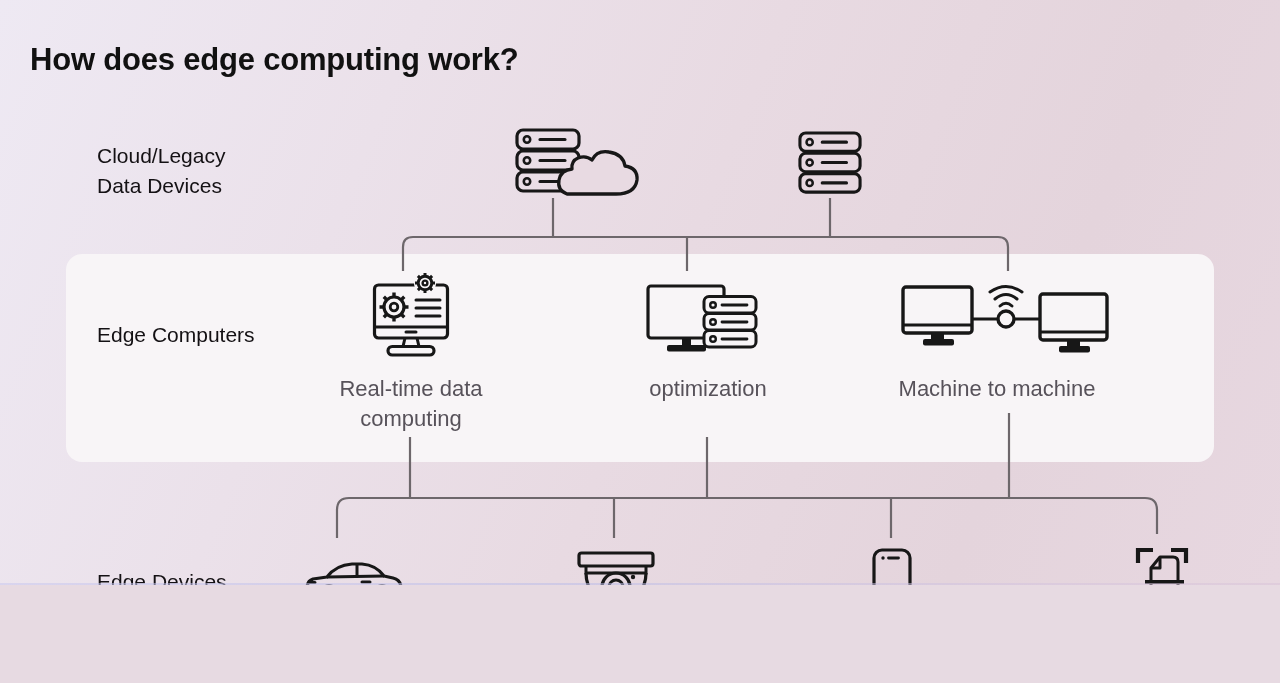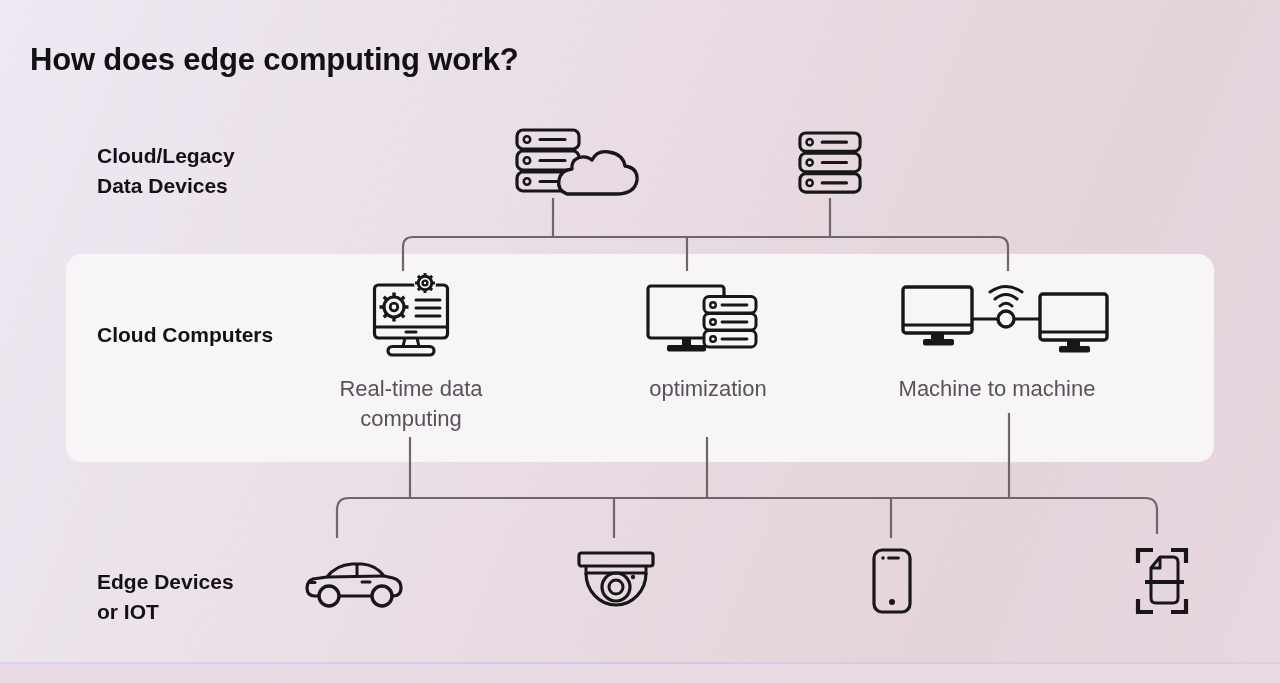--- a/index.html
+++ b/index.html
@@ -1,31 +1,31 @@
 <!DOCTYPE html>
 <html><head>
 <meta charset="utf-8">
 <style>
   html,body{margin:0;padding:0;}
   body{font-family:"Liberation Sans","DejaVu Sans",sans-serif;background:#e7dae2;}
   .stage{
-    position:relative;width:1280px;height:664px;overflow:hidden;
+    position:relative;width:1280px;height:585px;overflow:hidden;
     background:linear-gradient(112deg,#EEE9F3 0%,#EBE1EA 28%,#E8DAE2 52%,#E4D4DC 78%,#E7D7E0 100%);
   }
   .abs{position:absolute;}
   .band{
     left:66px;top:254px;width:1148px;height:208px;border-radius:16px;
     background:#F8F5F7;
   }
   .title{
     left:30px;top:41px;font-size:31px;line-height:38px;font-weight:700;color:#111;
     letter-spacing:-0.2px;white-space:nowrap;
   }
   .row-label{
-    font-size:21px;line-height:29.5px;font-weight:700;color:#141114;white-space:nowrap;
+    font-size:21px;line-height:29.5px;font-weight:400;color:#141114;white-space:nowrap;
   }
   .caption{
     transform:translateX(-50%);text-align:center;font-size:22px;line-height:30px;
     color:#57525A;white-space:nowrap;
   }
   .caption span{display:block;}
   .row-label span{display:block;}
   svg{display:block;overflow:visible;}
   .bottom-edge{left:0;bottom:0;width:1280px;height:2px;
     background:linear-gradient(90deg,#c9c7ee,#bcbde8 45%,#d3c3de 80%,#d9c4d8);opacity:.55;}
@@ -50,21 +50,21 @@
     <path d="M1009,413 L1009,498"></path>
   </svg>
 
   <div class="abs title">How does edge computing work?</div>
 
   <div class="abs row-label" style="left:97px;top:141px;">
     <span>Cloud/Legacy</span>
     <span>Data Devices</span>
   </div>
   <div class="abs row-label" style="left:97px;top:320px;">
-    <span>Cloud Computers</span>
+    <span>Edge Computers</span>
   </div>
   <div class="abs row-label" style="left:97px;top:567px;">
     <span>Edge Devices</span>
     <span>or IOT</span>
   </div>
 
   <svg class="abs" style="left:515px;top:128px;" width="66" height="66" viewBox="0 0 66 66" fill="none" stroke="#171717">
     <rect x="2" y="2" width="62" height="19" rx="6" stroke-width="3.2"></rect>
     <rect x="2" y="23" width="62" height="19" rx="6" stroke-width="3.2"></rect>
     <rect x="2" y="44" width="62" height="19" rx="6" stroke-width="3.2"></rect>

